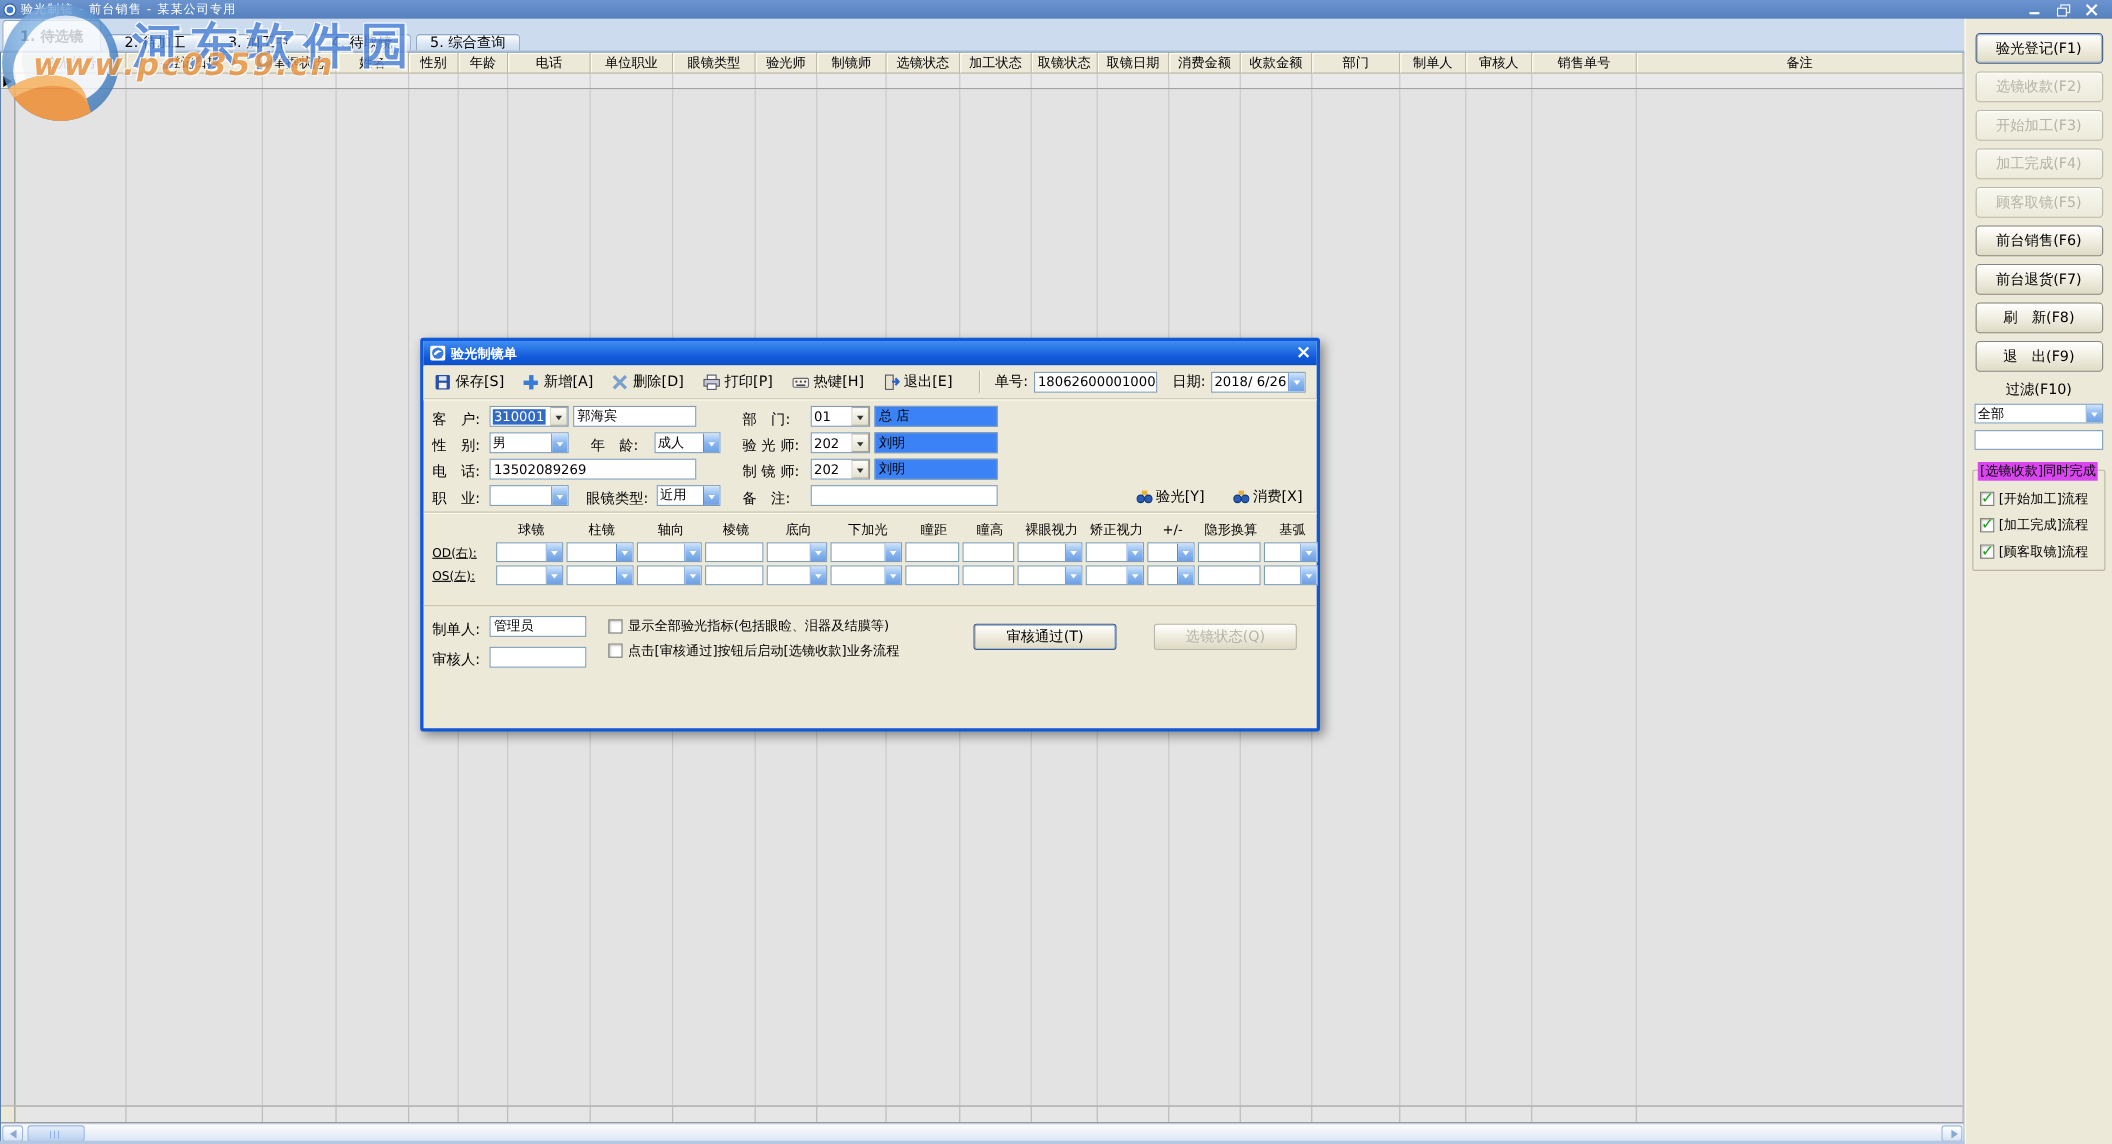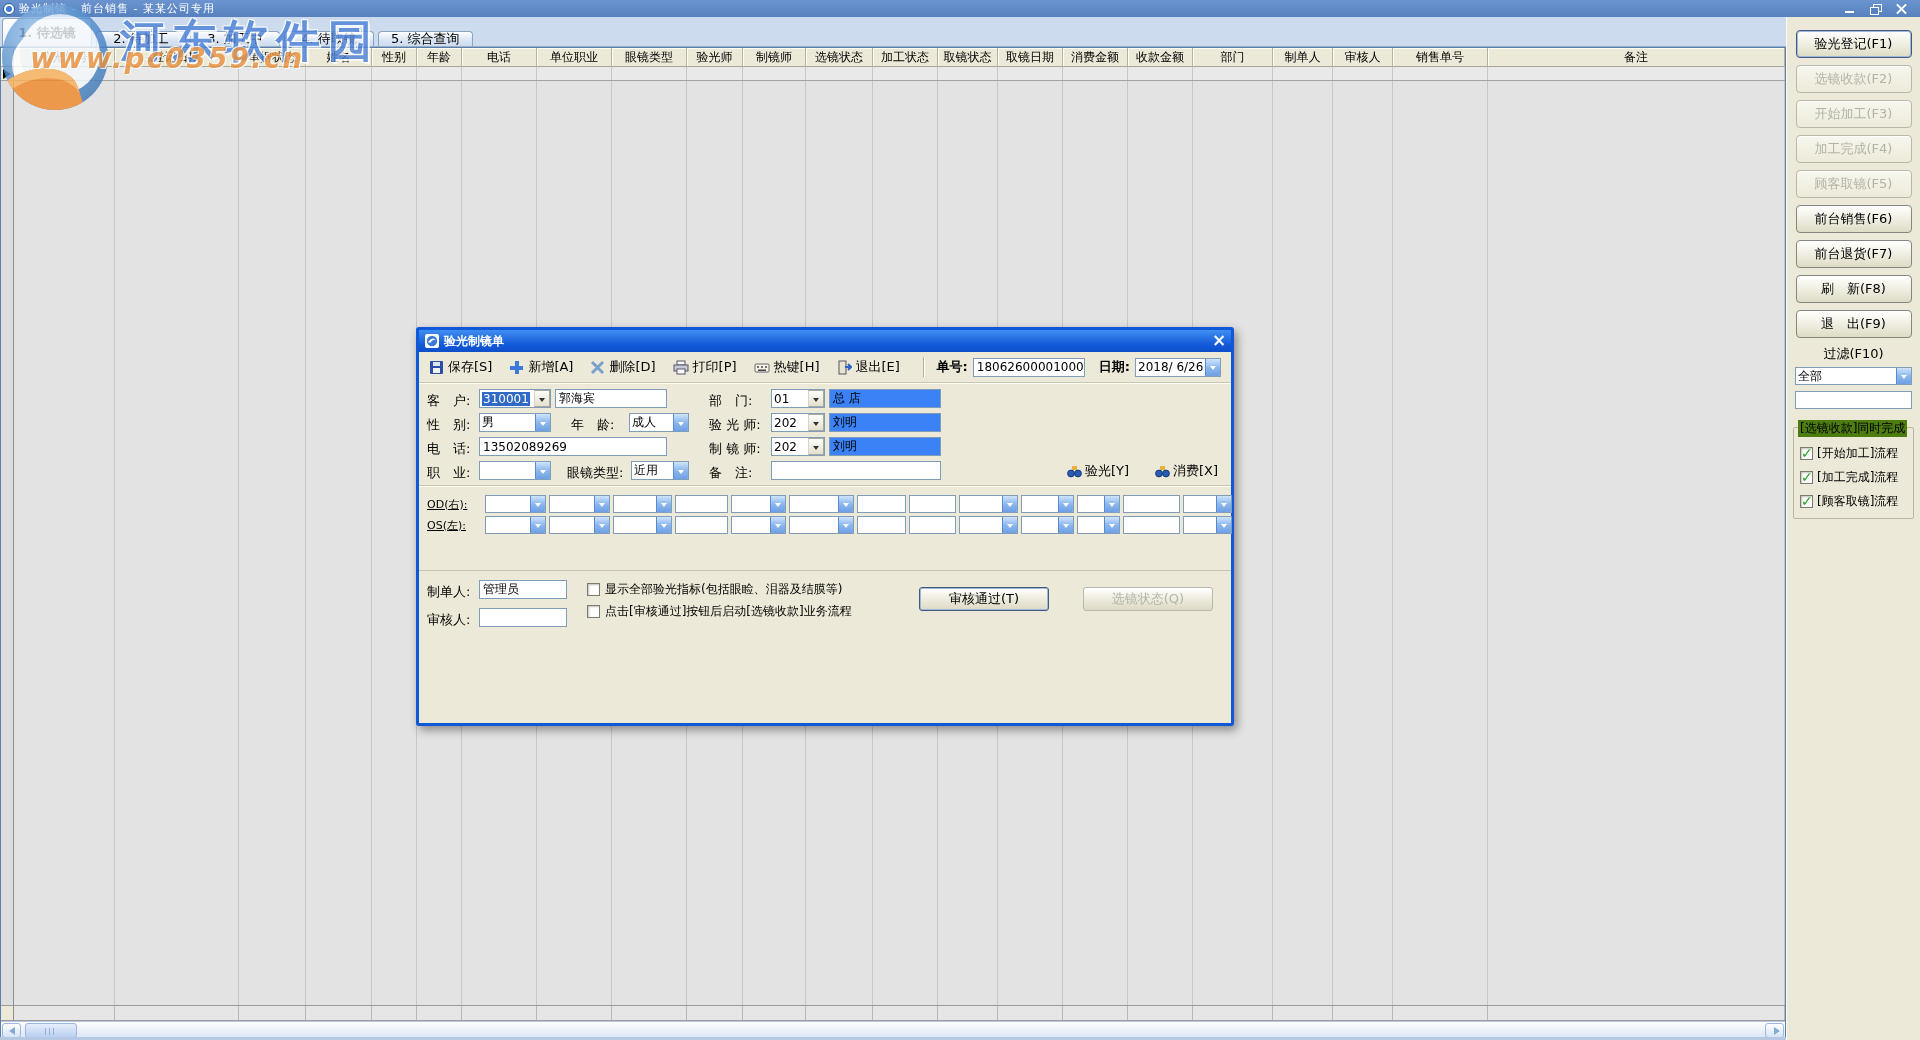--- a/index.html
+++ b/index.html
@@ -51,47 +51,47 @@
   .bottom-edge { position:absolute; left:0; bottom:0; width:1786px; height:3px; background:#b5c8e2; z-index:3; }
 
   
   .side { position:absolute; left:1786px; top:17px; width:134px; height:1023px; background:#ece9d8; border-left:1px solid #fdfcf5; padding-top:13px; z-index:2; }
   .sbtn { display:block; width:116px; height:28px; margin:0 auto 7px; border:1px solid #85867f; border-radius:4px; background:linear-gradient(#ffffff,#f2f0e4 45%,#dedbc5); font:13px "DejaVu Sans",sans-serif; color:#000; box-shadow:inset 0 1px 0 rgba(255,255,255,.9); cursor:default; }
   .sbtn.primary { border:1px solid #44597c; box-shadow:inset 0 0 0 1px #9fb8dd; }
   .sbtn.disabled { color:#b3b3a6; border-color:#b7b7ab; background:linear-gradient(#f8f7ef,#ecead9); }
   .filter-label { text-align:center; margin:6px 0 4px; font-size:13px; }
   .side .fld { margin:0 8px 6px; height:18px; }
   .groupbox { position:relative; margin:18px 6px 0; border:1px solid #b9b5a2; border-radius:2px; padding:10px 2px 8px 4px; }
-  .groupbox .legend { position:absolute; top:-8px; left:4px; background:#4d7c0f; padding:0 2px; font-size:12px; white-space:nowrap; }
+  .groupbox .legend { position:absolute; top:-8px; left:4px; background:#d946ef; padding:0 2px; font-size:12px; white-space:nowrap; }
   .chkrow { display:flex; align-items:center; gap:4px; margin:7px 0 0 2px; white-space:nowrap; }
   .chk { width:13px; height:13px; flex:none; background:#fff; border:1px solid #7b7b6e; box-shadow:inset 1px 1px 2px rgba(0,0,0,.25); position:relative; }
   .chk.on::after { content:"✓"; position:absolute; left:0px; top:-3px; font-size:14px; font-weight:bold; color:#1ca31c; }
   .chklab { font-size:12px; }
 
   
   .inp { background:#fff; border:1px solid #7f9db9; height:19px; padding:0 3px; display:flex; align-items:center; font-size:12px; overflow:hidden; white-space:nowrap; }
   .inp.ro { background:#3b82f6; }
   .combo { display:flex; height:19px; border:1px solid #7f9db9; background:#fff; }
   .combo .cval { flex:1; padding:0 2px; display:flex; align-items:center; overflow:hidden; white-space:nowrap; }
   .cval .selhl { background:#316ac5; color:#fff; padding:0 1px; }
   .xpdrop { width:15px; flex:none; background:linear-gradient(#cfe4fc,#8cb8ee 50%,#6ea0e4); border-left:1px solid #5a8ad0; border-radius:0 1px 1px 0; position:relative; }
   .xpdrop::after { content:""; position:absolute; left:50%; top:50%; margin:-1px 0 0 -3.5px; border:3.5px solid transparent; border-top:4px solid #fff; border-bottom:none; }
   .cldrop { width:16px; flex:none; background:linear-gradient(#fdfdfa,#e3e0cd); border:1px solid #aca899; border-left-color:#d8d4c4; position:relative; }
   .cldrop::after { content:""; position:absolute; left:50%; top:50%; margin:-1px 0 0 -3.5px; border:3.5px solid transparent; border-top:4px solid #333; border-bottom:none; }
 
   
-  .dlg { position:absolute; left:416px; top:307px; width:818px; height:399px; background:#ece9d8; border:3px solid #0f58d8; border-radius:3px; box-shadow:3px 4px 10px rgba(0,0,0,.4); z-index:40;margin-top:20px; }
+  .dlg { position:absolute; left:382px; top:307px; width:818px; height:358px; background:#ece9d8; border:3px solid #0f58d8; border-radius:3px; box-shadow:3px 4px 10px rgba(0,0,0,.4); z-index:40; }
   .dlg-title { height:22px; background:linear-gradient(#3f8ef2,#1158d8 70%,#0d4fc8); color:#fff; display:flex; align-items:center; padding:0 6px; font-weight:bold; font-size:12px; }
   .dlg-title .dico { margin-right:5px; display:flex; }
   .dlg-close { margin-left:auto; width:16px; height:16px; position:relative; cursor:default; }
   .dlg-close::before { content:"×"; position:absolute; left:3px; top:-3px; color:#fff; font-size:17px; font-weight:bold; }
   .dlg-toolbar { height:31px; display:flex; align-items:center; padding:0 10px; border-bottom:1px solid #c8c4b0; box-shadow:0 1px 0 #fffef5; }
   .tbtn { display:flex; align-items:center; gap:4px; margin-right:17px; font-size:13px; cursor:default; }
   .tsep { width:2px; height:20px; border-left:1px solid #b5b19e; border-right:1px solid #fffef5; margin:0 12px 0 auto; }
-  .tb-lab { font-size:13px; font-weight:bold; margin-right:5px;text-align:right; }
+  .tb-lab { font-size:13px; font-weight:normal; margin-right:5px;text-align:right; }
   .dlg-form { position:relative; height:102px; }
   .dlg-form .flab { position:absolute; font-size:13px; white-space:nowrap; }
   .dlg-form .abs { position:absolute; }
   .minibtn { display:flex; align-items:center; gap:3px; font-size:13px; cursor:default; }
   .rx { height:86px; border-top:1px solid #c8c4b0; border-bottom:1px solid #c8c4b0; box-shadow:0 1px 0 #fffef5 inset; padding:6px 0 0 8px; }
   .rx-head { display:flex; height:18px; align-items:center; }
   .rx-spacer { width:58px; flex:none; }
   .rxh { flex:none; text-align:center; font-size:12px; white-space:nowrap; overflow:visible; }
   .rx-row { display:flex; margin-top:3px; align-items:center;text-decoration:underline; }
   .rxlab { width:58px; flex:none; font-size:11px; }
@@ -418,20 +418,36 @@
       <svg width="15" height="13">
           <rect x="5" y="1" width="5" height="4" fill="#e8b040"></rect>
           <circle cx="4" cy="8.5" r="3.4" fill="#2a5cb8" stroke="#123a6e"></circle>
           <circle cx="11" cy="8.5" r="3.4" fill="#2a5cb8" stroke="#123a6e"></circle>
         </svg>
       <span>消费[X]</span>
     </span>
   </div>
 
   <div class="rx">
+    <div class="rx-head" id="rx-head">
+        <div class="rx-spacer"></div>
+        <div class="rxh" style="width: 64px;">球镜</div>
+        <div class="rxh" style="width: 64px;">柱镜</div>
+        <div class="rxh" style="width: 62px;">轴向</div>
+        <div class="rxh" style="width: 56px;">棱镜</div>
+        <div class="rxh" style="width: 58px;">底向</div>
+        <div class="rxh" style="width: 68px;">下加光</div>
+        <div class="rxh" style="width: 52px;">瞳距</div>
+        <div class="rxh" style="width: 50px;">瞳高</div>
+        <div class="rxh" style="width: 62px;">裸眼视力</div>
+        <div class="rxh" style="width: 56px;">矫正视力</div>
+        <div class="rxh" style="width: 46px;">+/-</div>
+        <div class="rxh" style="width: 60px;">隐形换算</div>
+        <div class="rxh" style="width: 52px;">基弧</div>
+      </div>
     <div id="rx-rows">
         <div class="rx-row">
           <div class="rxlab">OD(右):</div>
           <div class="rxcell" style="width: 61px;">
             <span class="sp"></span>
             <span class="xpdrop"></span>
           </div>
           <div class="rxcell" style="width: 61px;">
             <span class="sp"></span>
             <span class="xpdrop"></span>

